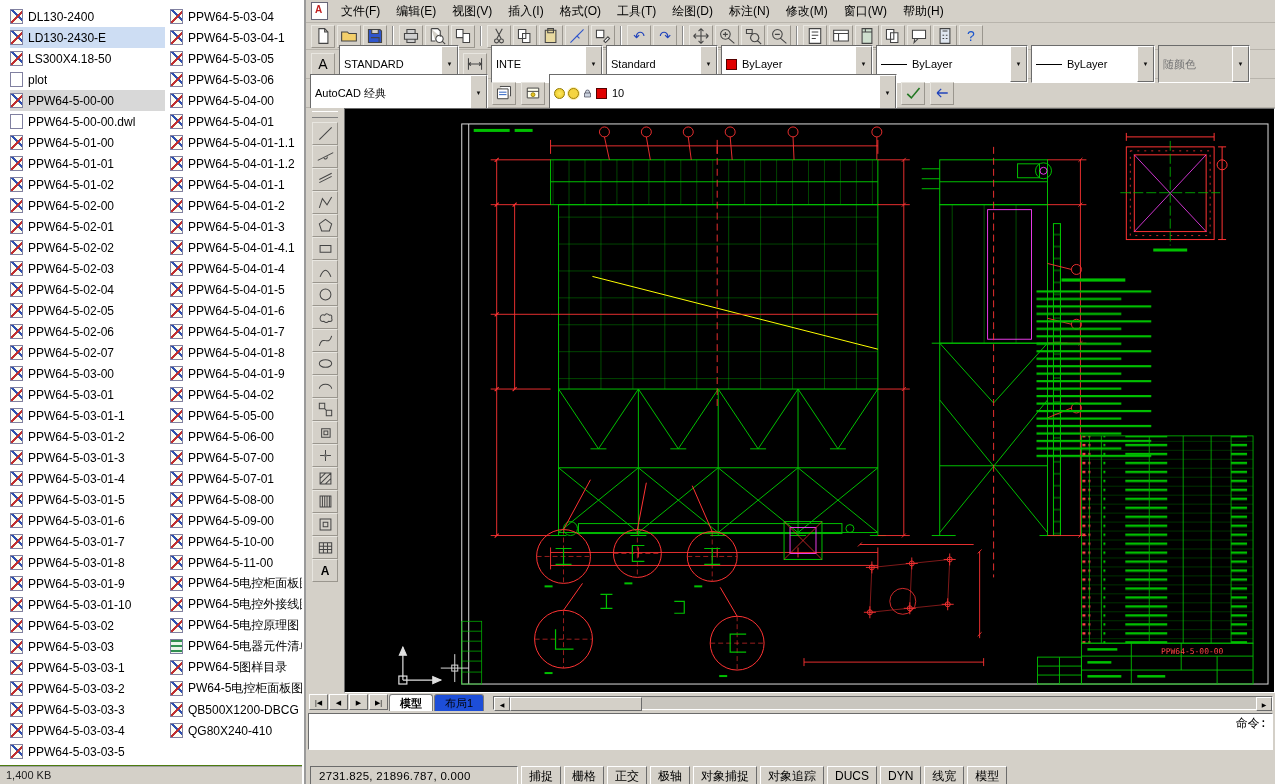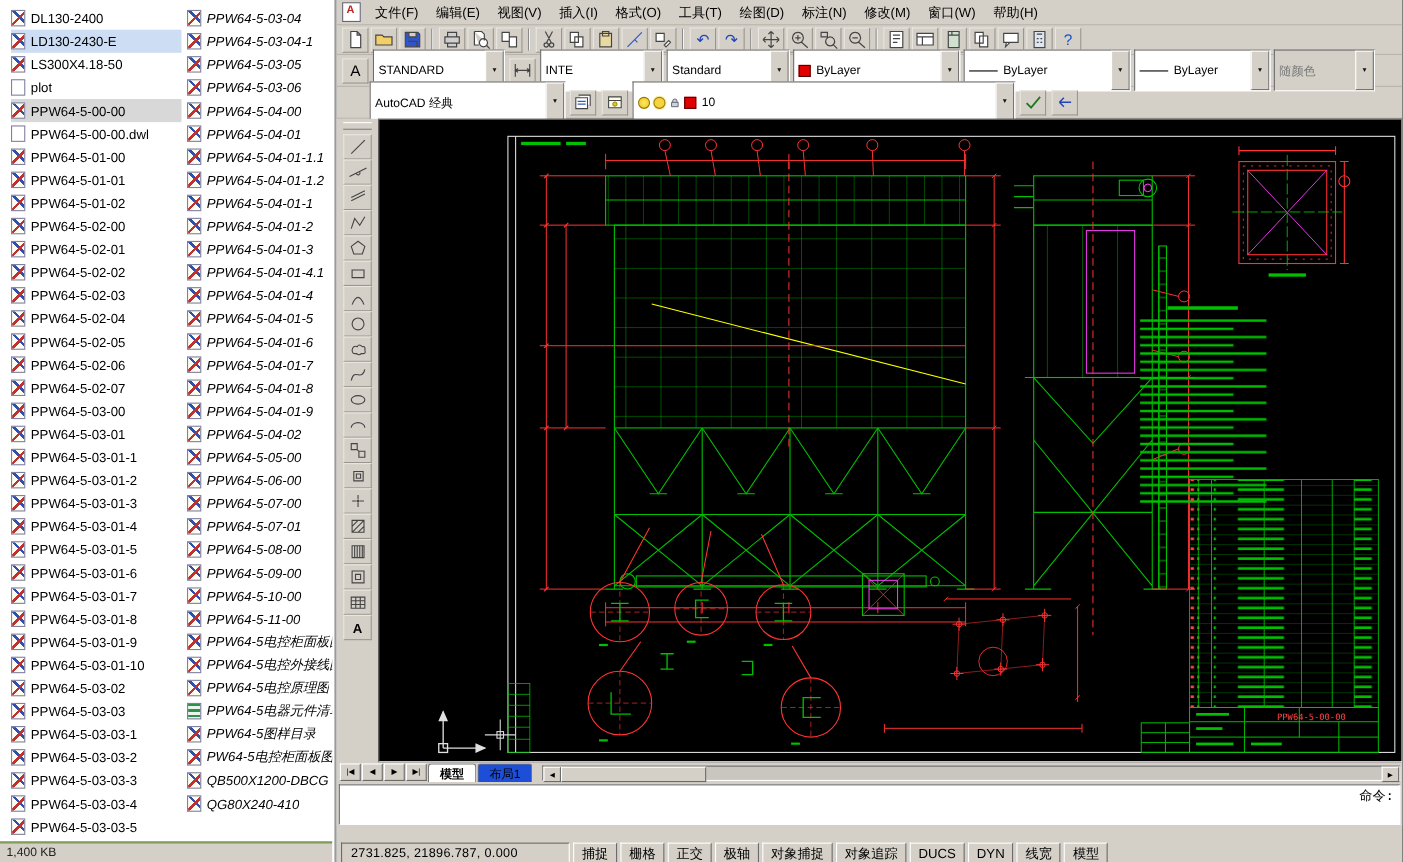--- a/index.html
+++ b/index.html
@@ -6,21 +6,21 @@
   #root{position:relative;width:1275px;height:784px;overflow:hidden;background:#d4d0c8;
         font-family:"Liberation Sans",sans-serif;font-size:12px;color:#000;}
   .raised{background:#d4d0c8;border:1px solid;border-color:#ffffff #6b6b6b #6b6b6b #ffffff;}
   .sunken{border:1px solid;border-color:#6b6b6b #ffffff #ffffff #6b6b6b;}
 
   
   #file-panel{position:absolute;left:0;top:0;width:306px;height:784px;background:#ffffff;
               border-right:2px solid #9a9a9a;box-sizing:border-box;overflow:hidden;}
   .file-col{position:absolute;top:6px;}
   #file-col-1{left:10px;width:155px;}
-  #file-col-2{left:170px;width:132px;font-style:italic;}
+  #file-col-2{left:170px;width:132px;}
   .frow{display:flex;align-items:center;height:21px;white-space:nowrap;cursor:default;}
   .frow.sel-active{background:#cdddf3;}
   .frow.sel-inactive{background:#d8d8d8;}
   .ficon{position:relative;width:13px;height:15px;margin-right:5px;flex:0 0 13px;
          border:1px solid #8080a0;background:#fdfdf2;box-sizing:border-box;}
   .fi-dwg{background:
       linear-gradient(135deg,transparent 46%,#c03030 46%,#c03030 60%,transparent 60%),
       linear-gradient(45deg,transparent 52%,#3050b0 52%,#3050b0 66%,transparent 66%),#fdfdf2;}
   .fi-plain{background:#ffffff;}
   .fi-sheet{background:
@@ -44,21 +44,21 @@
   .vsep{width:1px;height:20px;background:#8a8a8a;border-right:1px solid #ffffff;margin:0 4px;}
   #toolbar2,#toolbar3{height:28px;display:flex;align-items:center;gap:3px;padding-left:4px;border-bottom:1px solid #b8b4ac;}
   .combo{display:flex;align-items:center;height:38px;background:#ffffff;box-sizing:border-box;
          border:1px solid;border-color:#6b6b6b #ffffff #ffffff #6b6b6b;font-size:11px;padding-left:4px;overflow:hidden;}
   .combo .cval{flex:1;white-space:nowrap;overflow:hidden;}
   .carrow{width:15px;align-self:stretch;margin-left:2px;background:#d4d0c8;flex:0 0 15px;
           border:1px solid;border-color:#ffffff #6b6b6b #6b6b6b #ffffff;display:flex;align-items:center;justify-content:center;}
   .carrow::after{content:"▼";font-size:6px;color:#111;}
   .combo.disabled{background:#d4d0c8;color:#777;}
   .w120{width:120px;} .w112{width:112px;} .w152{width:152px;} .w124{width:124px;} .w92{width:92px;}
-  .w178{width:178px;margin-left:26px;} .w348{width:348px;}
+  .w178{width:178px;} .w348{width:348px;}
   .lsample{display:inline-block;width:26px;border-top:1.6px solid #000;margin-right:5px;}
   .lsample.thin{border-top-width:1px;}
   .swatch{width:9px;height:9px;background:#e00000;border:1px solid #500;margin-right:5px;flex:0 0 9px;}
   .licon{width:11px;height:11px;margin-right:3px;flex:0 0 11px;}
   .licon.bulb{border-radius:50%;background:radial-gradient(#ffe860,#e8c520);border:1px solid #907800;box-sizing:border-box;}
   .licon.sun{border-radius:50%;background:#f5d440;border:1px solid #a08000;box-sizing:border-box;
              box-shadow:0 0 0 1px rgba(245,212,64,.45);}
   .licon svg{width:11px;height:11px;}
 
   

